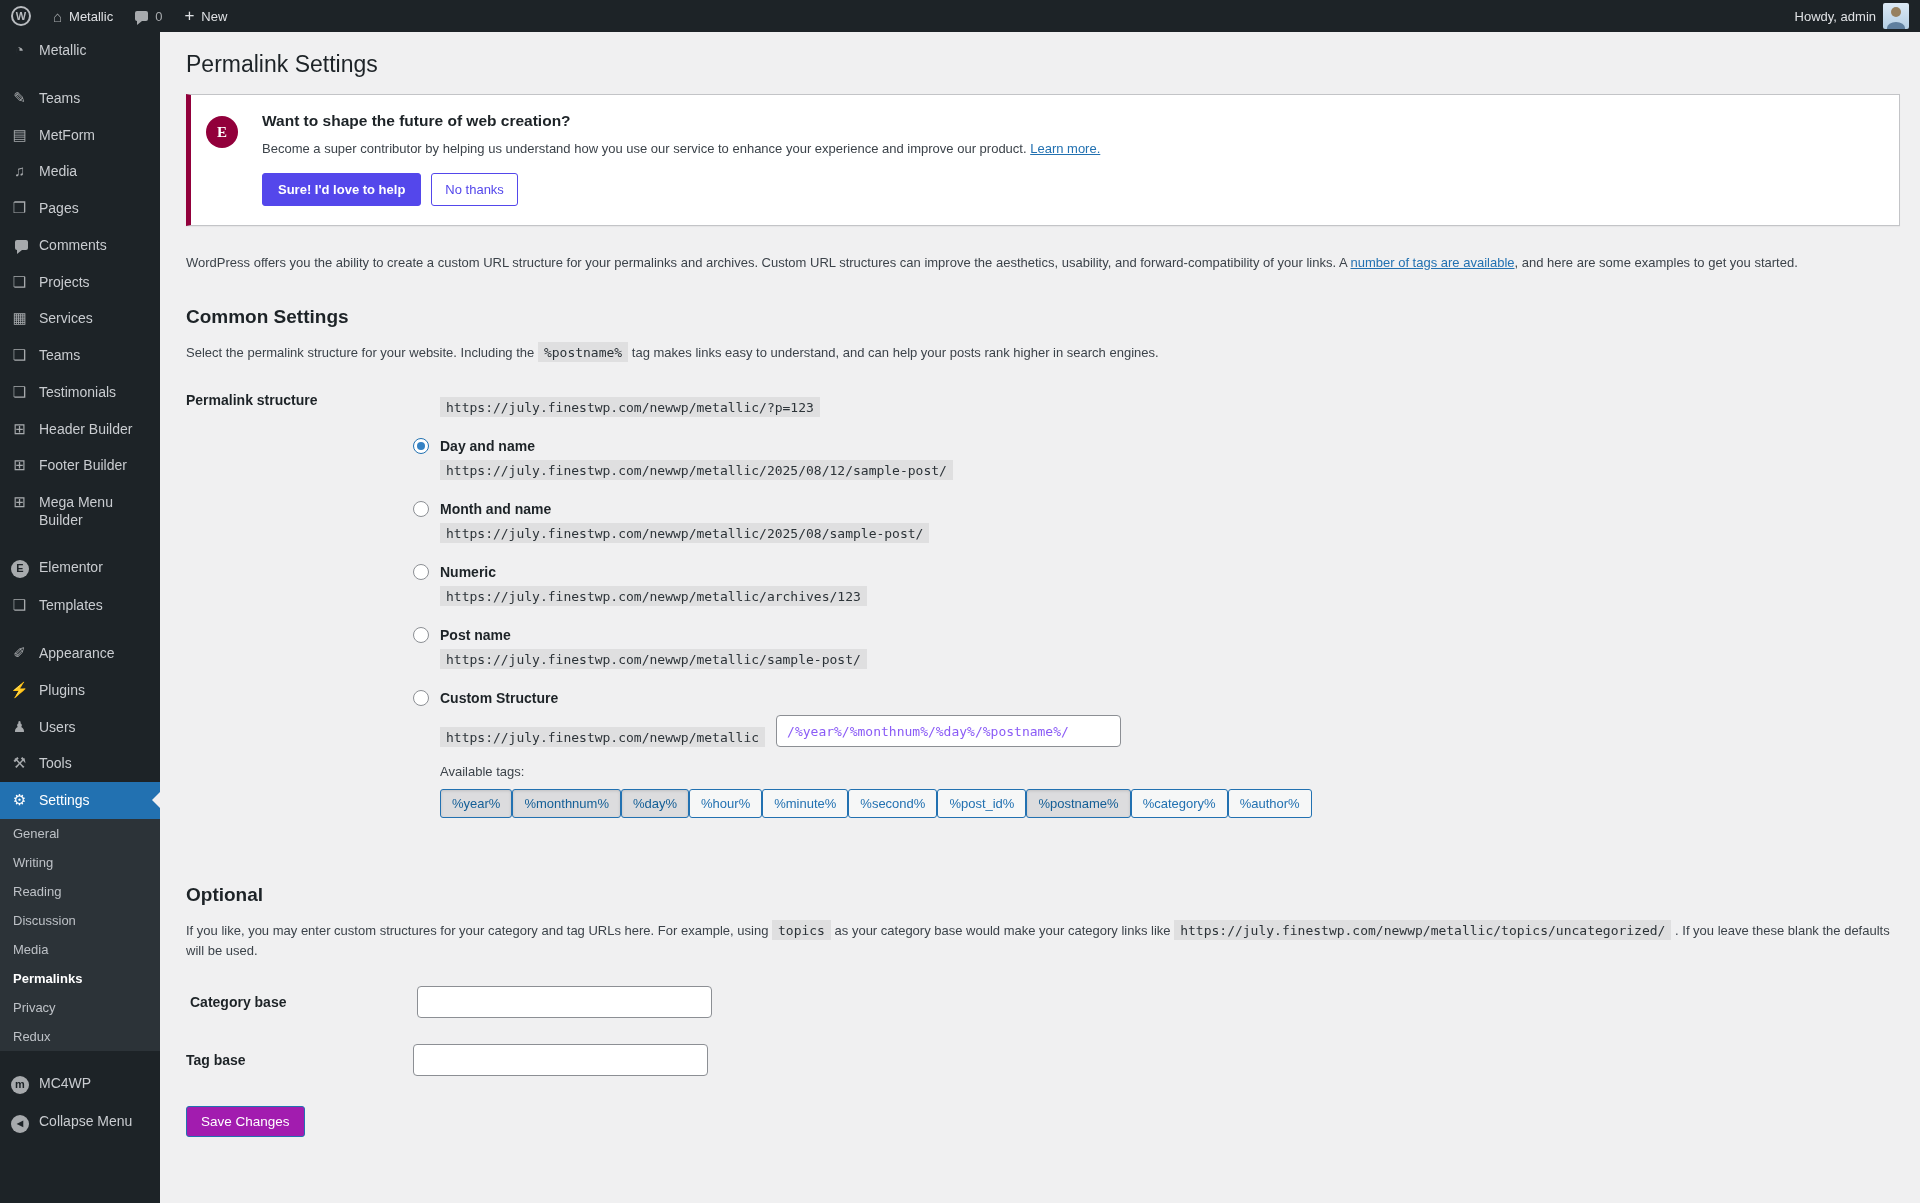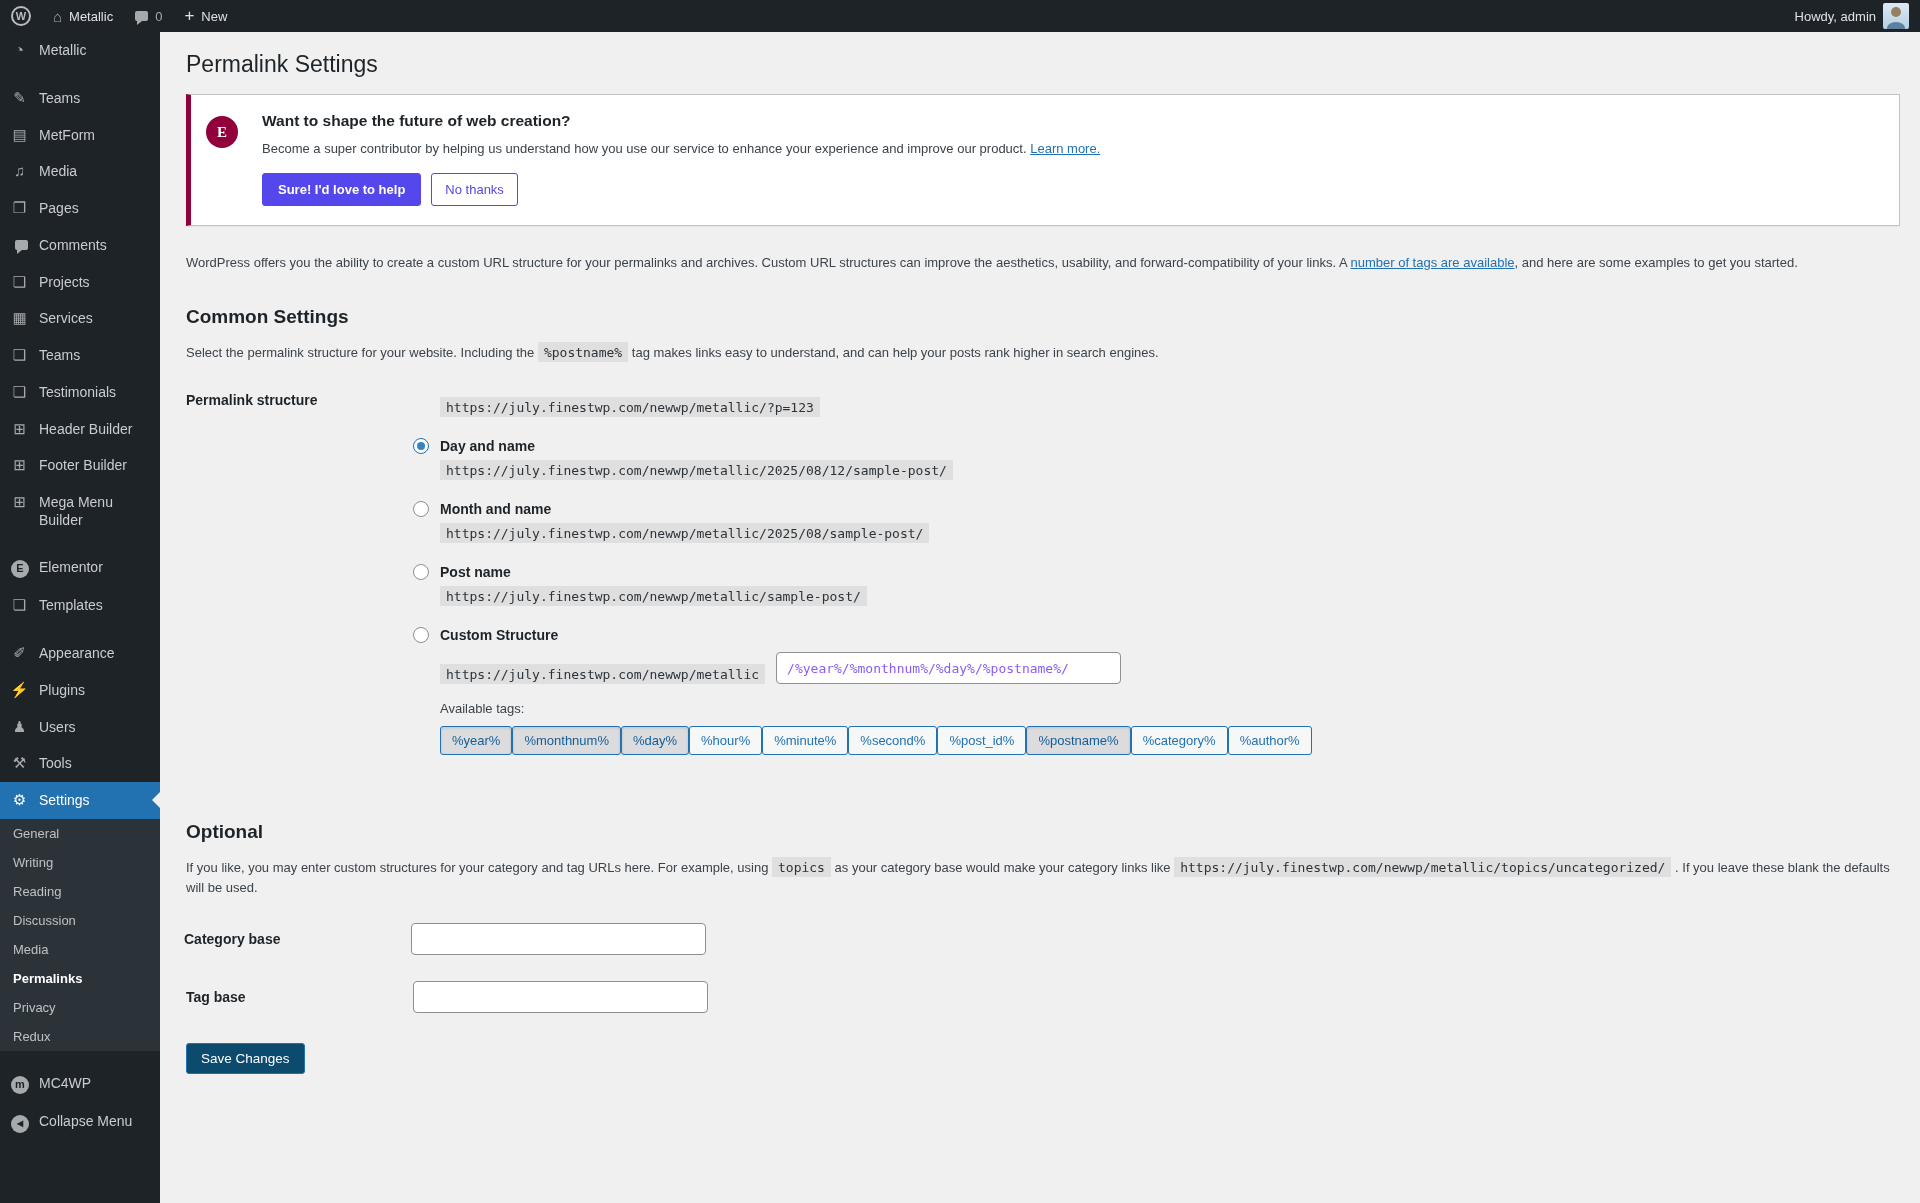--- a/index.html
+++ b/index.html
@@ -142,21 +142,21 @@
 
   .optional-area { margin-top:43px; }
   .base-row { display:flex; align-items:center; margin-top:26px; }
   .base-row .form-label { padding-top:0; }
   .base-input {
     width:295px; height:32px; border:1px solid #8c8f94; border-radius:4px;
     padding:0 10px; background:#fff; font-size:13px; color:#2c3338;
   }
   .button-primary {
     margin:30px 0 0 3px;
-    background:#0c4a6e; border:1px solid #2271b1; color:#fff;
+    background:#a21caf; border:1px solid #2271b1; color:#fff;
     padding:7px 14px; border-radius:3px; font-size:13.5px; cursor:pointer;
     font-family:"Liberation Sans", sans-serif;
   }
 </style>
 </head>
 <body>
 
 <div class="admin-bar">
   <div class="ab-item">
     <span class="wplogo">W</span>
@@ -325,20 +325,27 @@
             <span class="opt-label">Day and name</span>
           </label>
           <div class="opt-body"><code class="url">https://july.finestwp.com/newwp/metallic/2025/08/12/sample-post/</code></div>
         </div>
         <div class="option">
           <label class="opt-head">
             <span class="radio"></span>
             <span class="opt-label">Month and name</span>
           </label>
           <div class="opt-body"><code class="url">https://july.finestwp.com/newwp/metallic/2025/08/sample-post/</code></div>
+        </div>
+        <div class="option">
+          <label class="opt-head">
+            <span class="radio"></span>
+            <span class="opt-label">Numeric</span>
+          </label>
+          <div class="opt-body"><code class="url">https://july.finestwp.com/newwp/metallic/archives/123</code></div>
         </div>
         <div class="option">
           <label class="opt-head">
             <span class="radio"></span>
             <span class="opt-label">Post name</span>
           </label>
           <div class="opt-body"><code class="url">https://july.finestwp.com/newwp/metallic/sample-post/</code></div>
         </div>
         <div class="option">
           <label class="opt-head">
@@ -365,21 +372,21 @@
             </div>
           </div>
         </div>
       </div>
   </div>
 
   <div class="optional-area">
     <h2 class="section" style="margin-top:0">Optional</h2>
     <p class="section-desc"><span>If you like, you may enter custom structures for your category and tag URLs here. For example, using </span><code class="inline-code">topics</code><span> as your category base would make your category links like </span><code class="inline-code">https://july.finestwp.com/newwp/metallic/topics/uncategorized/</code><span> . If you leave these blank the defaults will be used.</span></p>
 
-    <div class="base-row" style="margin-left:1px">
+    <div class="base-row" style="margin-left:7px">
       <div class="form-label">Category base</div>
       <input class="base-input" type="text" value="" style="">
     </div>
     <div class="base-row" style="margin-left:3px">
       <div class="form-label">Tag base</div>
       <input class="base-input" type="text" value="" style="">
     </div>
 
     <button class="button-primary">Save Changes</button>
   </div>

